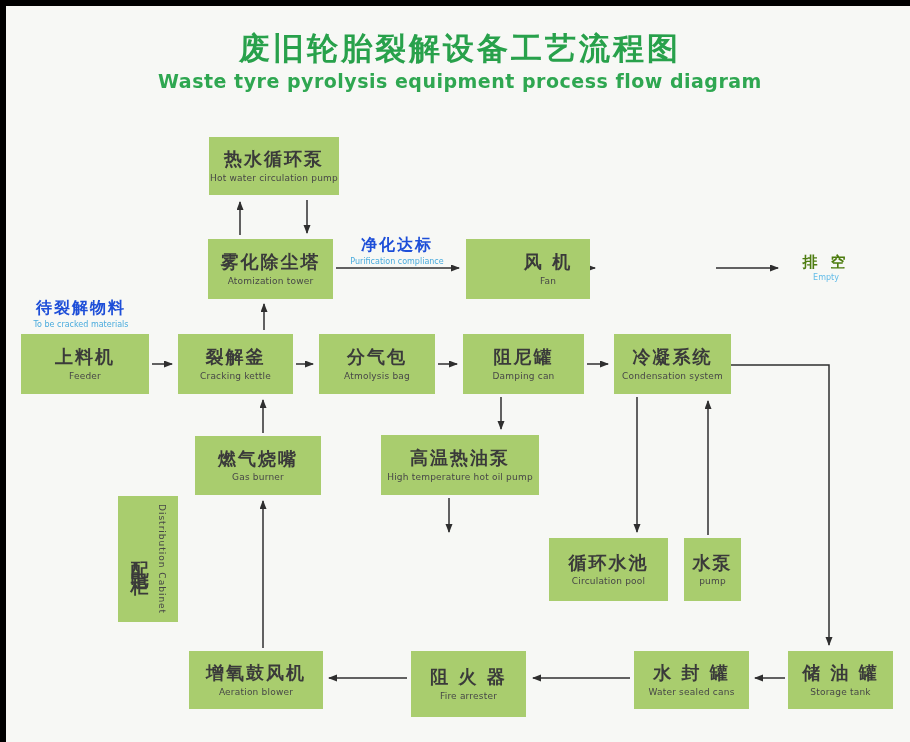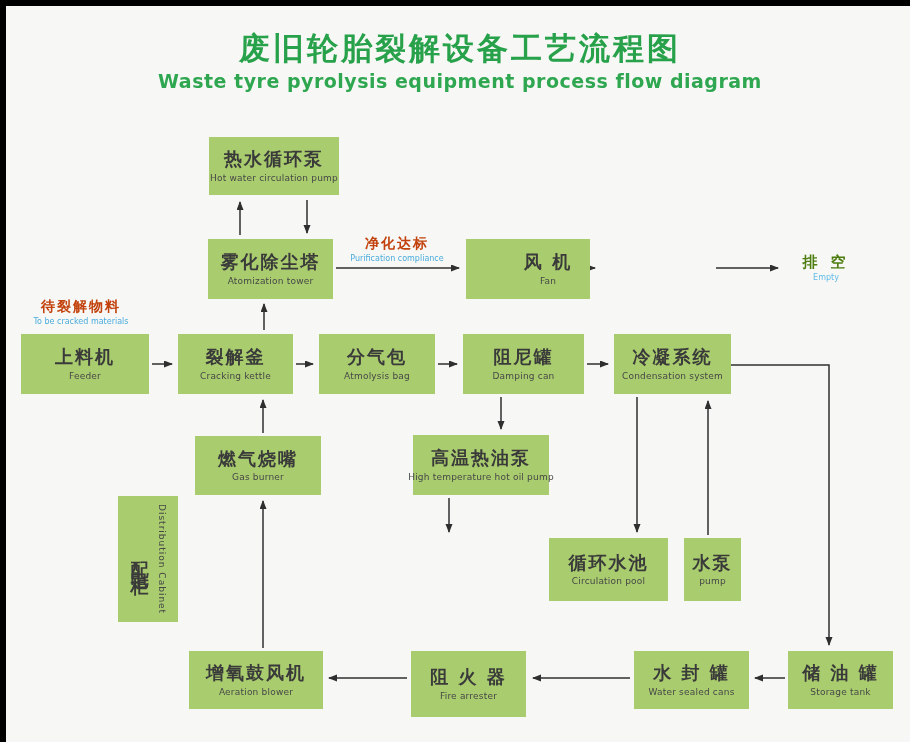--- a/index.html
+++ b/index.html
@@ -27,21 +27,21 @@
   .node-vertical { flex-direction:row; gap:8px; }
   .node-vertical .zh-vert {
     writing-mode:vertical-rl; text-orientation:upright;
     font-size:18px; font-weight:600; color:#3a3a3a; letter-spacing:8px; line-height:1;
   }
   .node-vertical .en-vert {
     writing-mode:vertical-rl;
     font-size:9px; color:#474747; letter-spacing:1px; line-height:1;
   }
   .blue-label { position:absolute; text-align:center; }
-  .blue-label .zh { font-size:14px; font-weight:bold; color:#c2410c; letter-spacing:2px; white-space:nowrap; }
+  .blue-label .zh { font-size:16px; font-weight:bold; color:#1d4ed8; letter-spacing:2px; white-space:nowrap; }
   .blue-label .en { font-size:8px; color:#4aabdd; margin-top:1px; white-space:nowrap; }
   .blue-label.empty .zh { font-size:15px; color:#4d7c0f; letter-spacing:4px; }
   .blue-label.empty .en { color:#63bce8; }
   .arrows { position:absolute; left:0; top:0; pointer-events:none; }
   .arrows line, .arrows polyline { stroke:#2f2f2f; stroke-width:1.5; fill:none; }
 </style>
 </head>
 <body>
 
 <div class="stage">
@@ -116,21 +116,21 @@
   <div class="node" style="left:608px; top:328px; width:117px; height:60px;">
     <div class="zh">冷凝系统</div>
     <div class="en">Condensation system</div>
   </div>
 
   <div class="node" style="left:189px; top:430px; width:126px; height:59px;">
     <div class="zh">燃气烧嘴</div>
     <div class="en">Gas burner</div>
   </div>
 
-  <div class="node" style="left:375px; top:429px; width:136px; height:60px;margin-left:32px;">
+  <div class="node" style="left:375px; top:429px; width:158px; height:60px;">
     <div class="zh">高温热油泵</div>
     <div class="en">High temperature hot oil pump</div>
   </div>
 
   <div class="node node-vertical" style="left:112px; top:490px; width:60px; height:126px;">
     <div class="zh-vert">配电柜</div>
     <div class="en-vert">Distribution Cabinet</div>
   </div>
 
 

